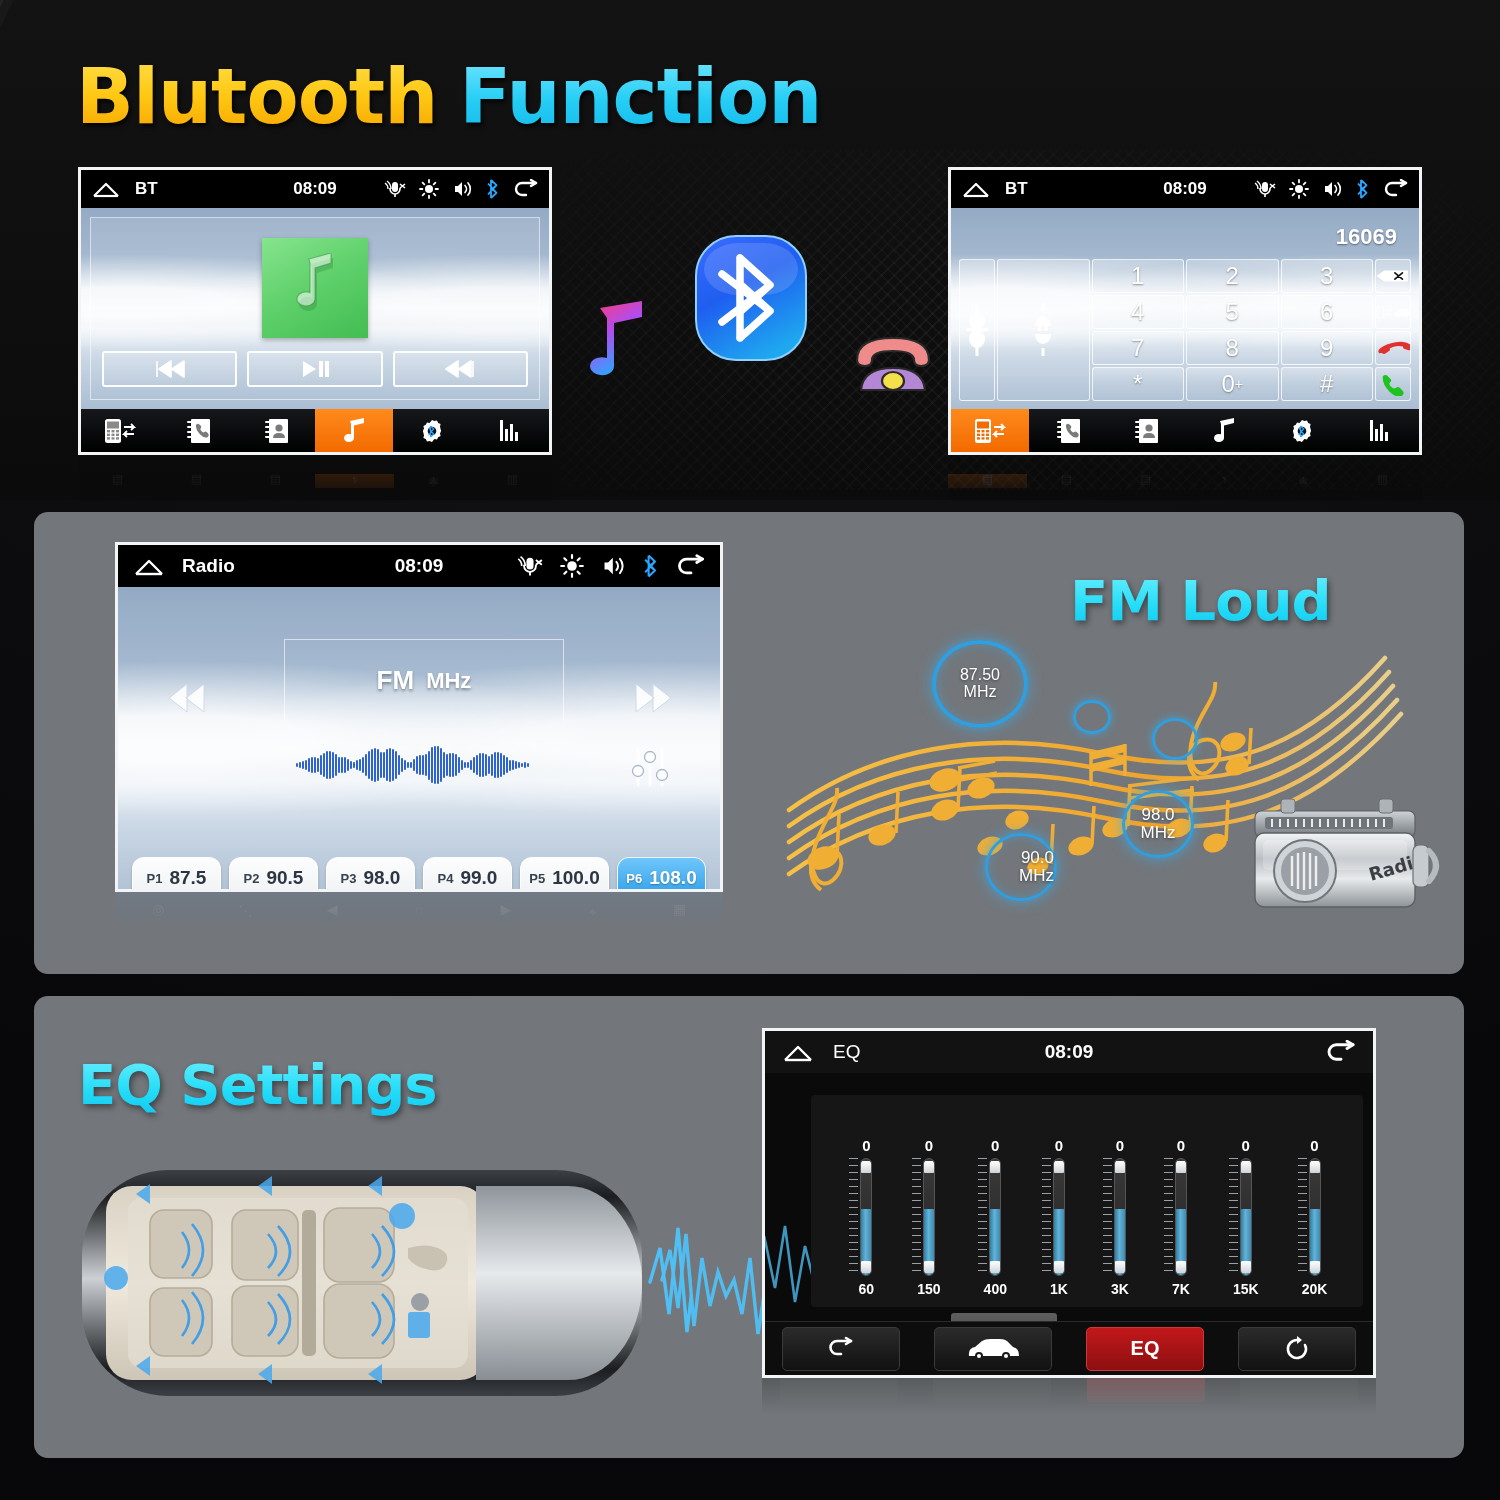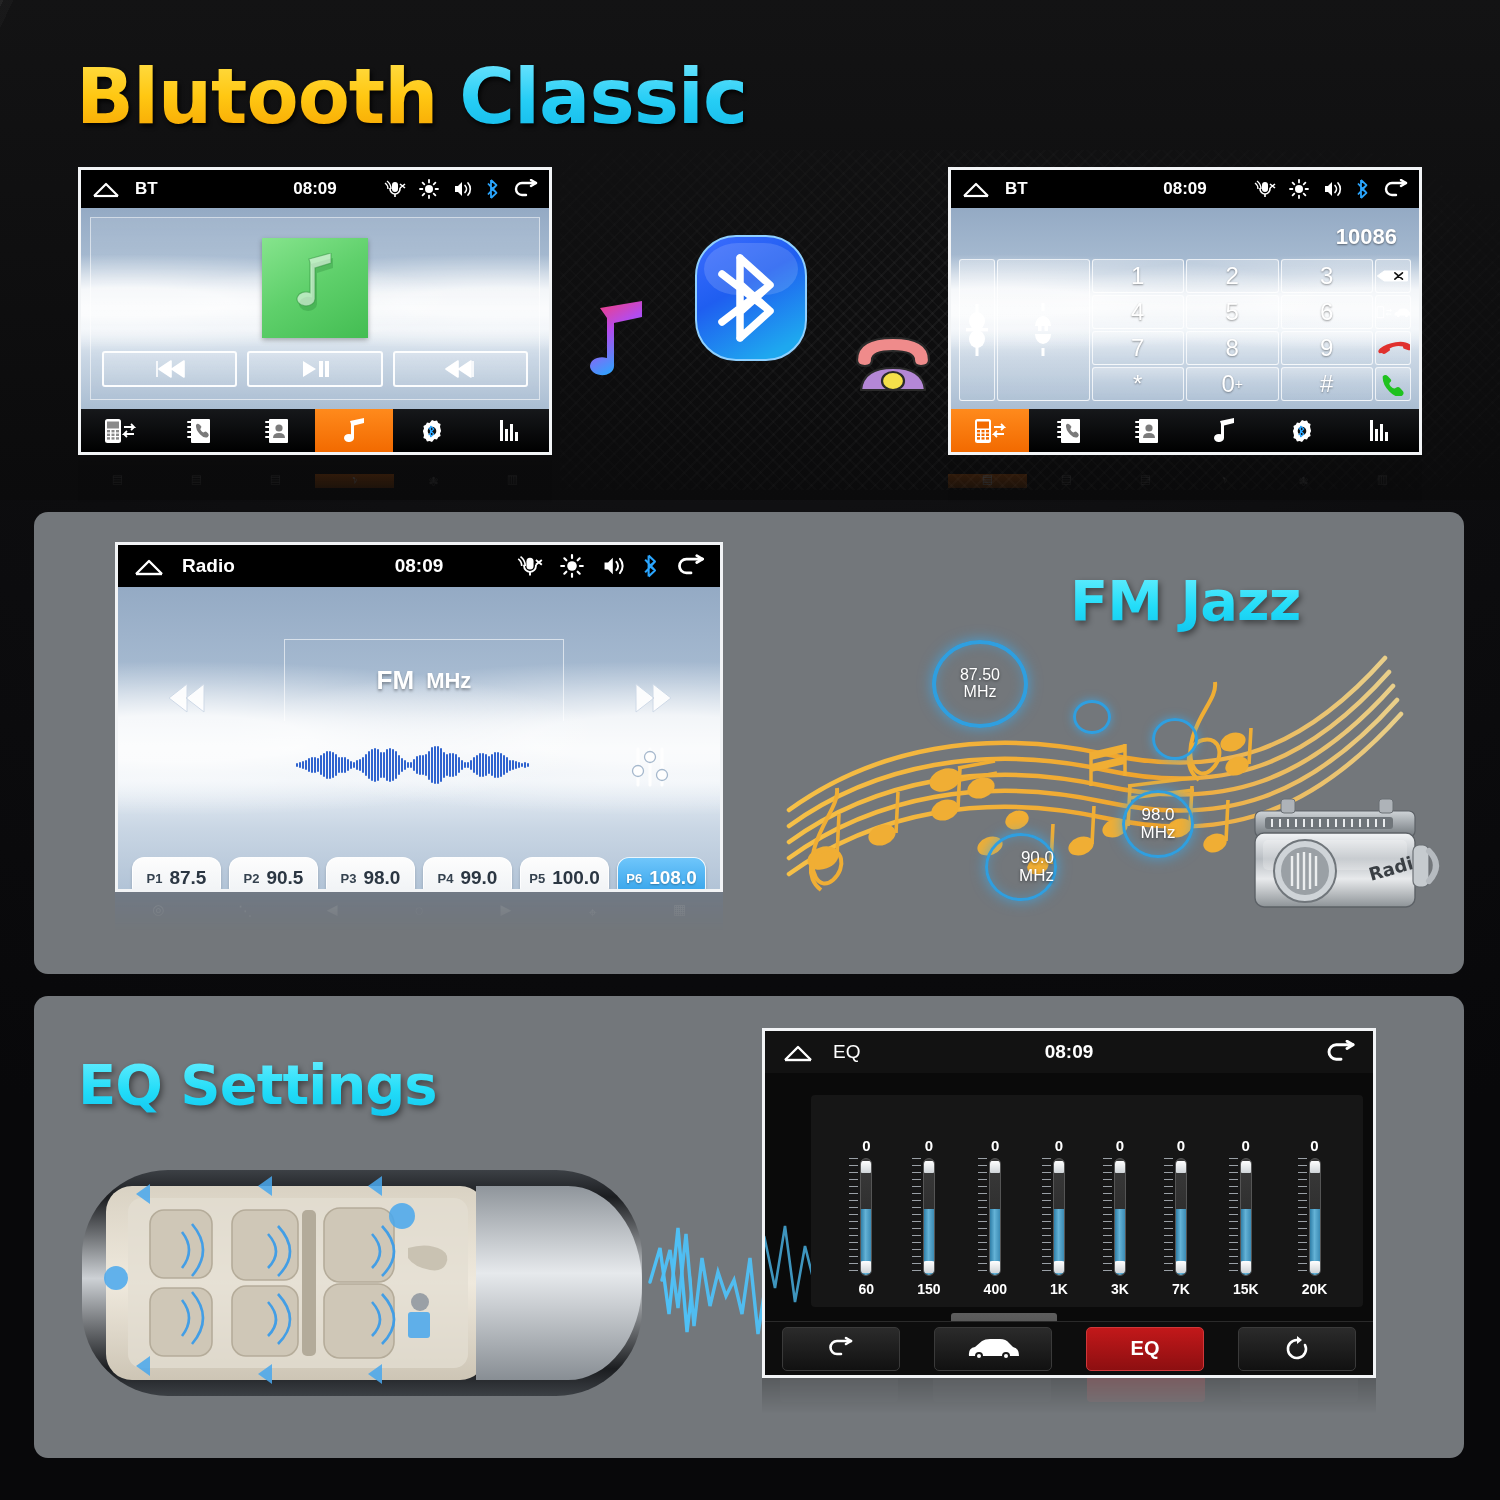--- a/index.html
+++ b/index.html
@@ -278,21 +278,21 @@
   .nospin{ position:absolute; }
 </style>
 </head>
 <body>
 
 <div id="bg-dark"></div>
 <div id="bg-top-band"></div>
 <div id="bg-mesh"></div>
 
 <div class="headline" id="title-main">
-  <span class="w1">Blutooth</span><span class="w2">Classic</span>
+  <span class="w1">Blutooth</span><span class="w2">Function</span>
 </div>
 
 <div class="unit" id="unit-media" style="left:78px; top:167px; width:474px; height:288px;">
   <div class="statusbar" style="height:38px; padding:0 10px; font-size:17px;">
     <span class="sb-home">
       <svg width="30" height="20" viewBox="0 0 30 20">
           <path d="M3 17 L15 5 L27 17" fill="none" stroke="#fff" stroke-width="2.2" stroke-linejoin="round"></path>
           <path d="M3 17 L27 17" stroke="#fff" stroke-width="2.2"></path>
         </svg>
     </span>
@@ -489,21 +489,21 @@
             <path d="M23 4 L9 4 a6 6 0 0 0 0 12 L13 16" fill="none" stroke="#fff" stroke-width="2.4" stroke-linecap="round"></path>
             <path d="M23 4 L18 1 M23 4 L18 7" fill="none" stroke="#fff" stroke-width="2.4" stroke-linecap="round"></path>
           </svg>
         </span>
     </span>
   </div>
 
   <div class="scr-body" style="height:201px;">
     <div class="lake"></div>
     <div class="dial-wrap">
-      <div class="dial-number">10086</div>
+      <div class="dial-number">16069</div>
       <div class="keygrid" style="height:142px;">
         <div class="key tall">
           <svg width="24" height="56" viewBox="0 0 24 56">
             <rect x="10.5" y="2" width="3" height="9" fill="#fff"></rect>
             <ellipse cx="12" cy="19" rx="8" ry="9" fill="#fff"></ellipse>
             <rect x="1" y="26" width="22" height="3.4" fill="#fff"></rect>
             <ellipse cx="12" cy="37" rx="8" ry="9" fill="#fff"></ellipse>
             <rect x="10.5" y="45" width="3" height="9" fill="#fff"></rect>
           </svg>
         </div>
@@ -928,21 +928,21 @@
     <div style="flex:1;text-align:center;">◎</div>
       <div style="flex:1;text-align:center;">⋰</div>
     <div style="flex:1;text-align:center;">◀</div>
       <div style="flex:1;text-align:center;">◌</div>
     <div style="flex:1;text-align:center;">▶</div>
       <div style="flex:1;text-align:center;">⌖</div>
     <div style="flex:1;text-align:center;">▦</div>
   </div>
 </div>
 
-<div class="headline cyan-title" id="title-fm" style="left:1070px; top:568px; font-size:56px;">FM Jazz</div>
+<div class="headline cyan-title" id="title-fm" style="left:1070px; top:568px; font-size:56px;">FM Loud</div>
 
 <svg style="position:absolute; left:785px; top:628px;" width="640" height="300" viewBox="0 0 640 300">
   <defs>
       <linearGradient id="gStaff" x1="0" y1="0" x2="1" y2="0">
     <stop offset="0%" stop-color="#f6c047"></stop>
         <stop offset="60%" stop-color="#efa42c"></stop>
         <stop offset="100%" stop-color="#e9cf8a"></stop>
   </linearGradient>
     </defs>
   <g fill="none" stroke="url(#gStaff)" stroke-width="4.5" stroke-linecap="round">

